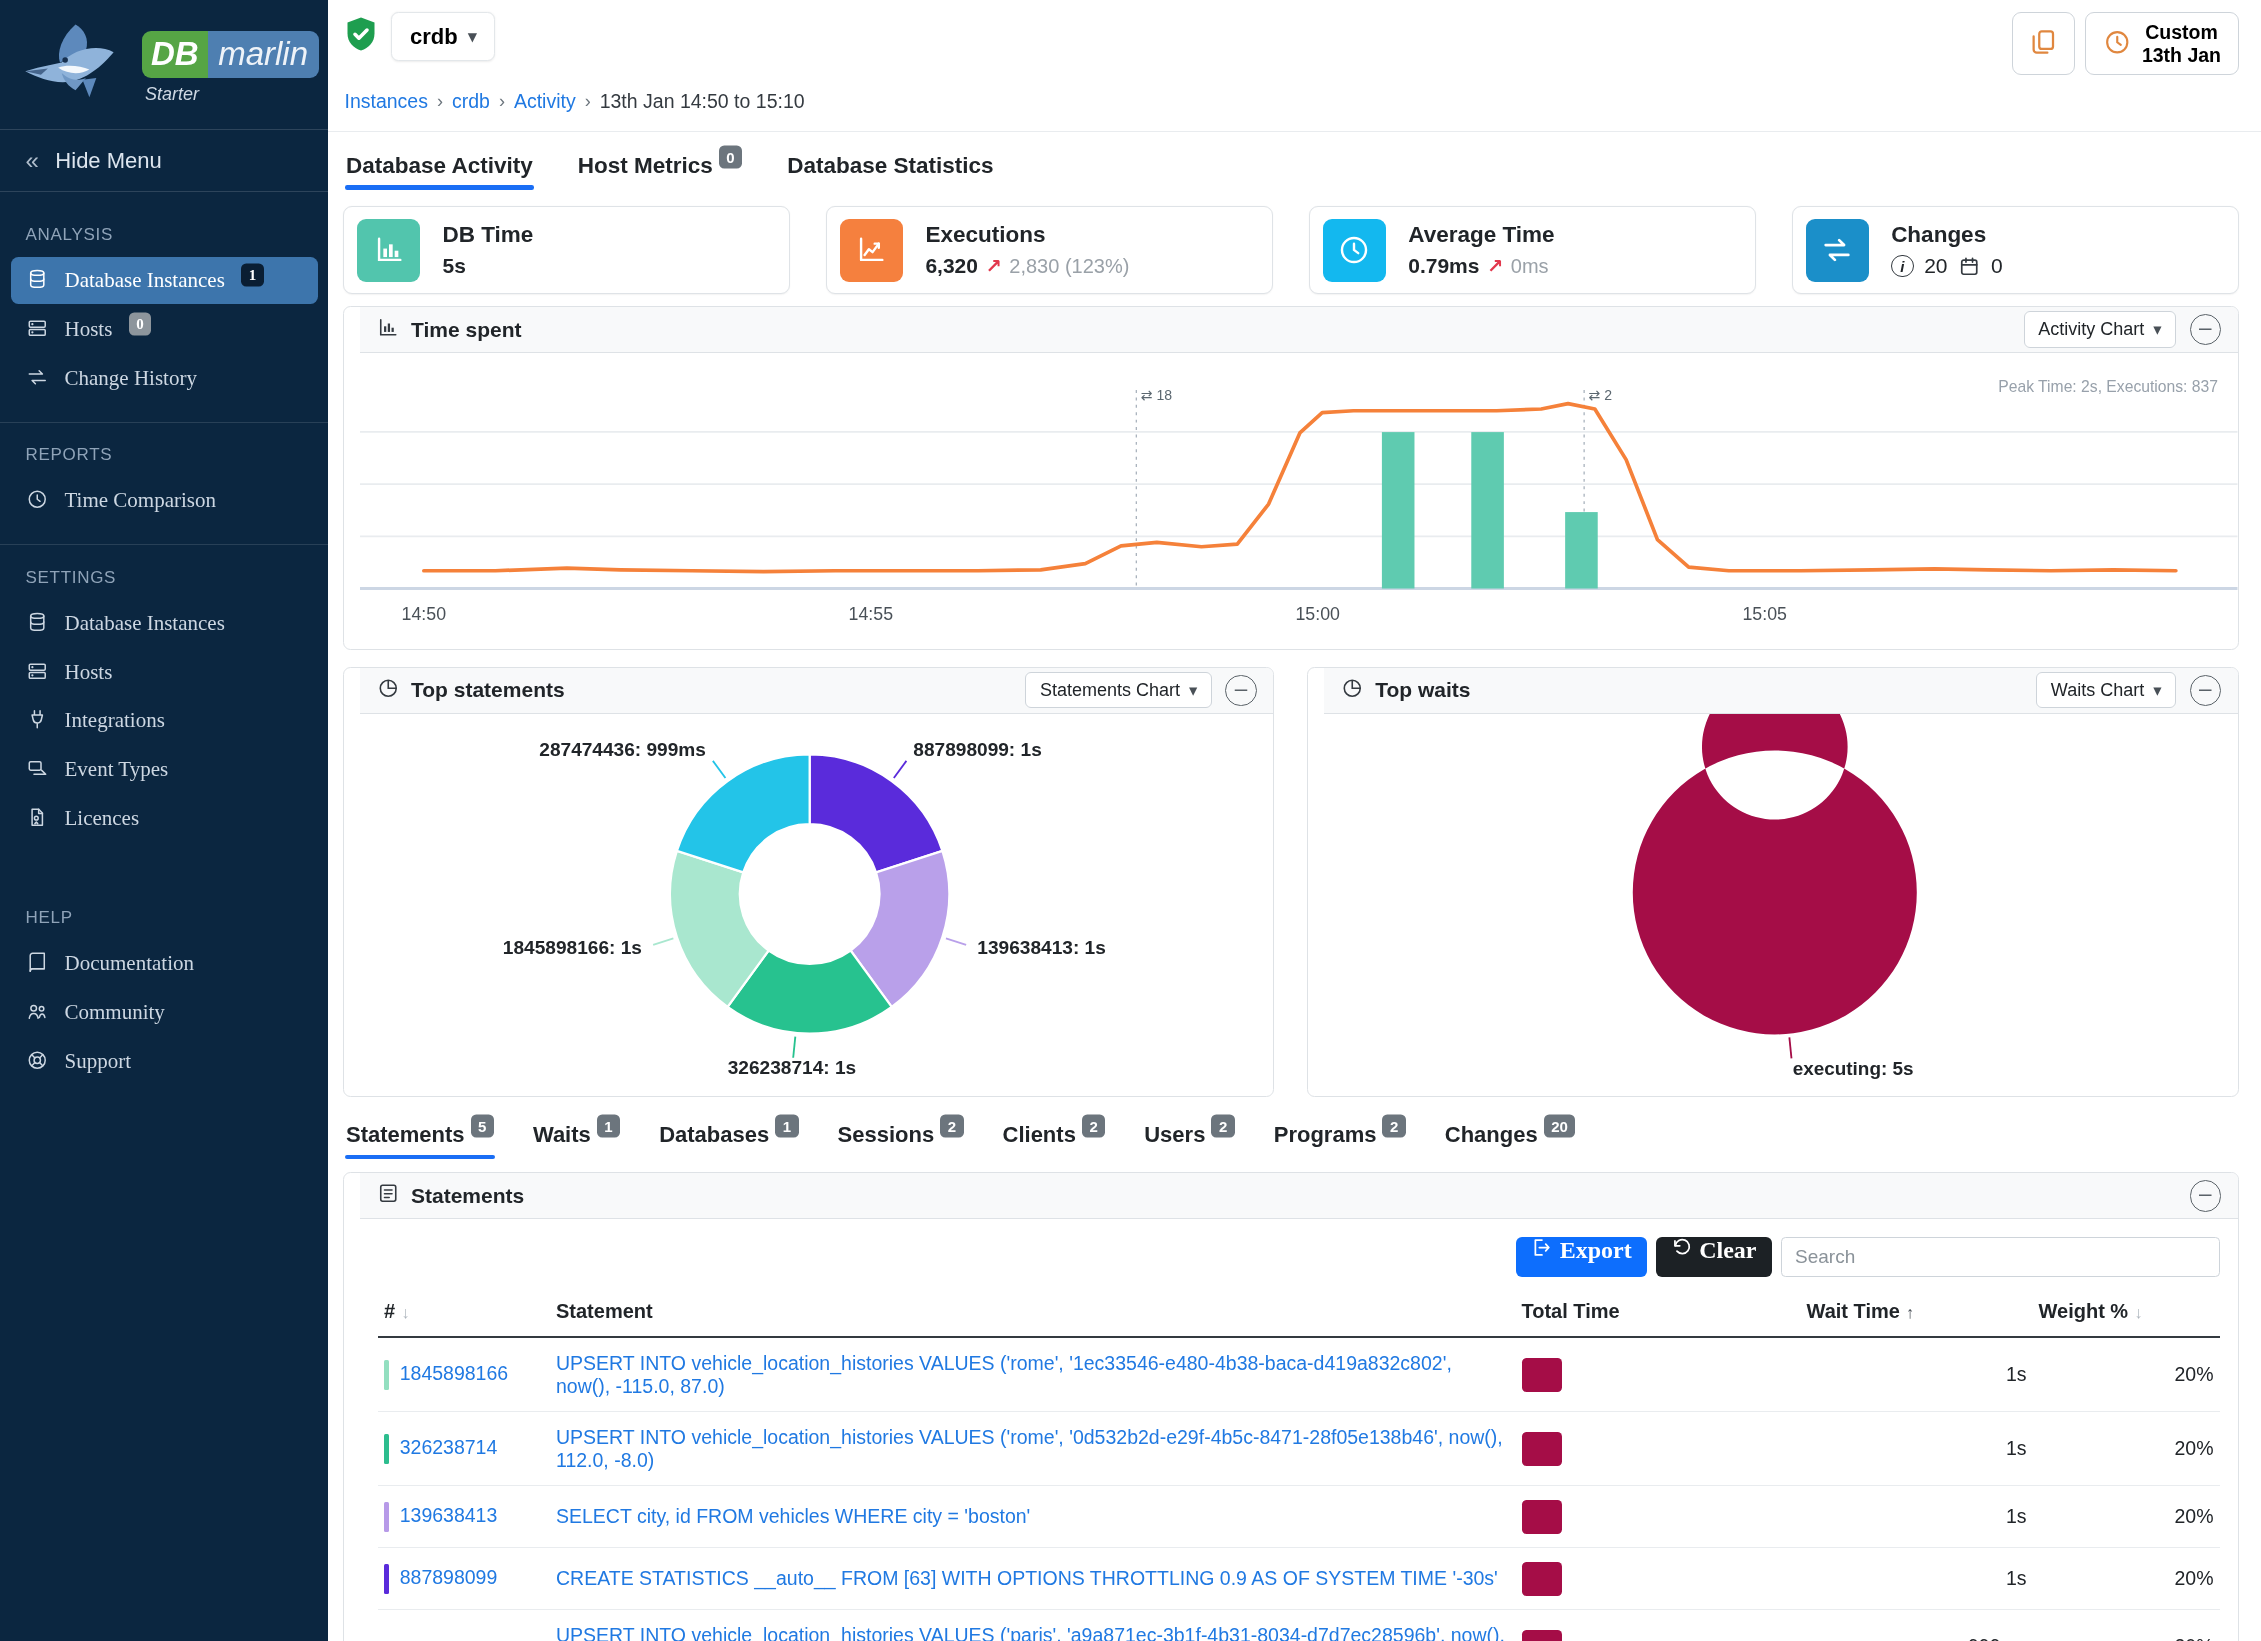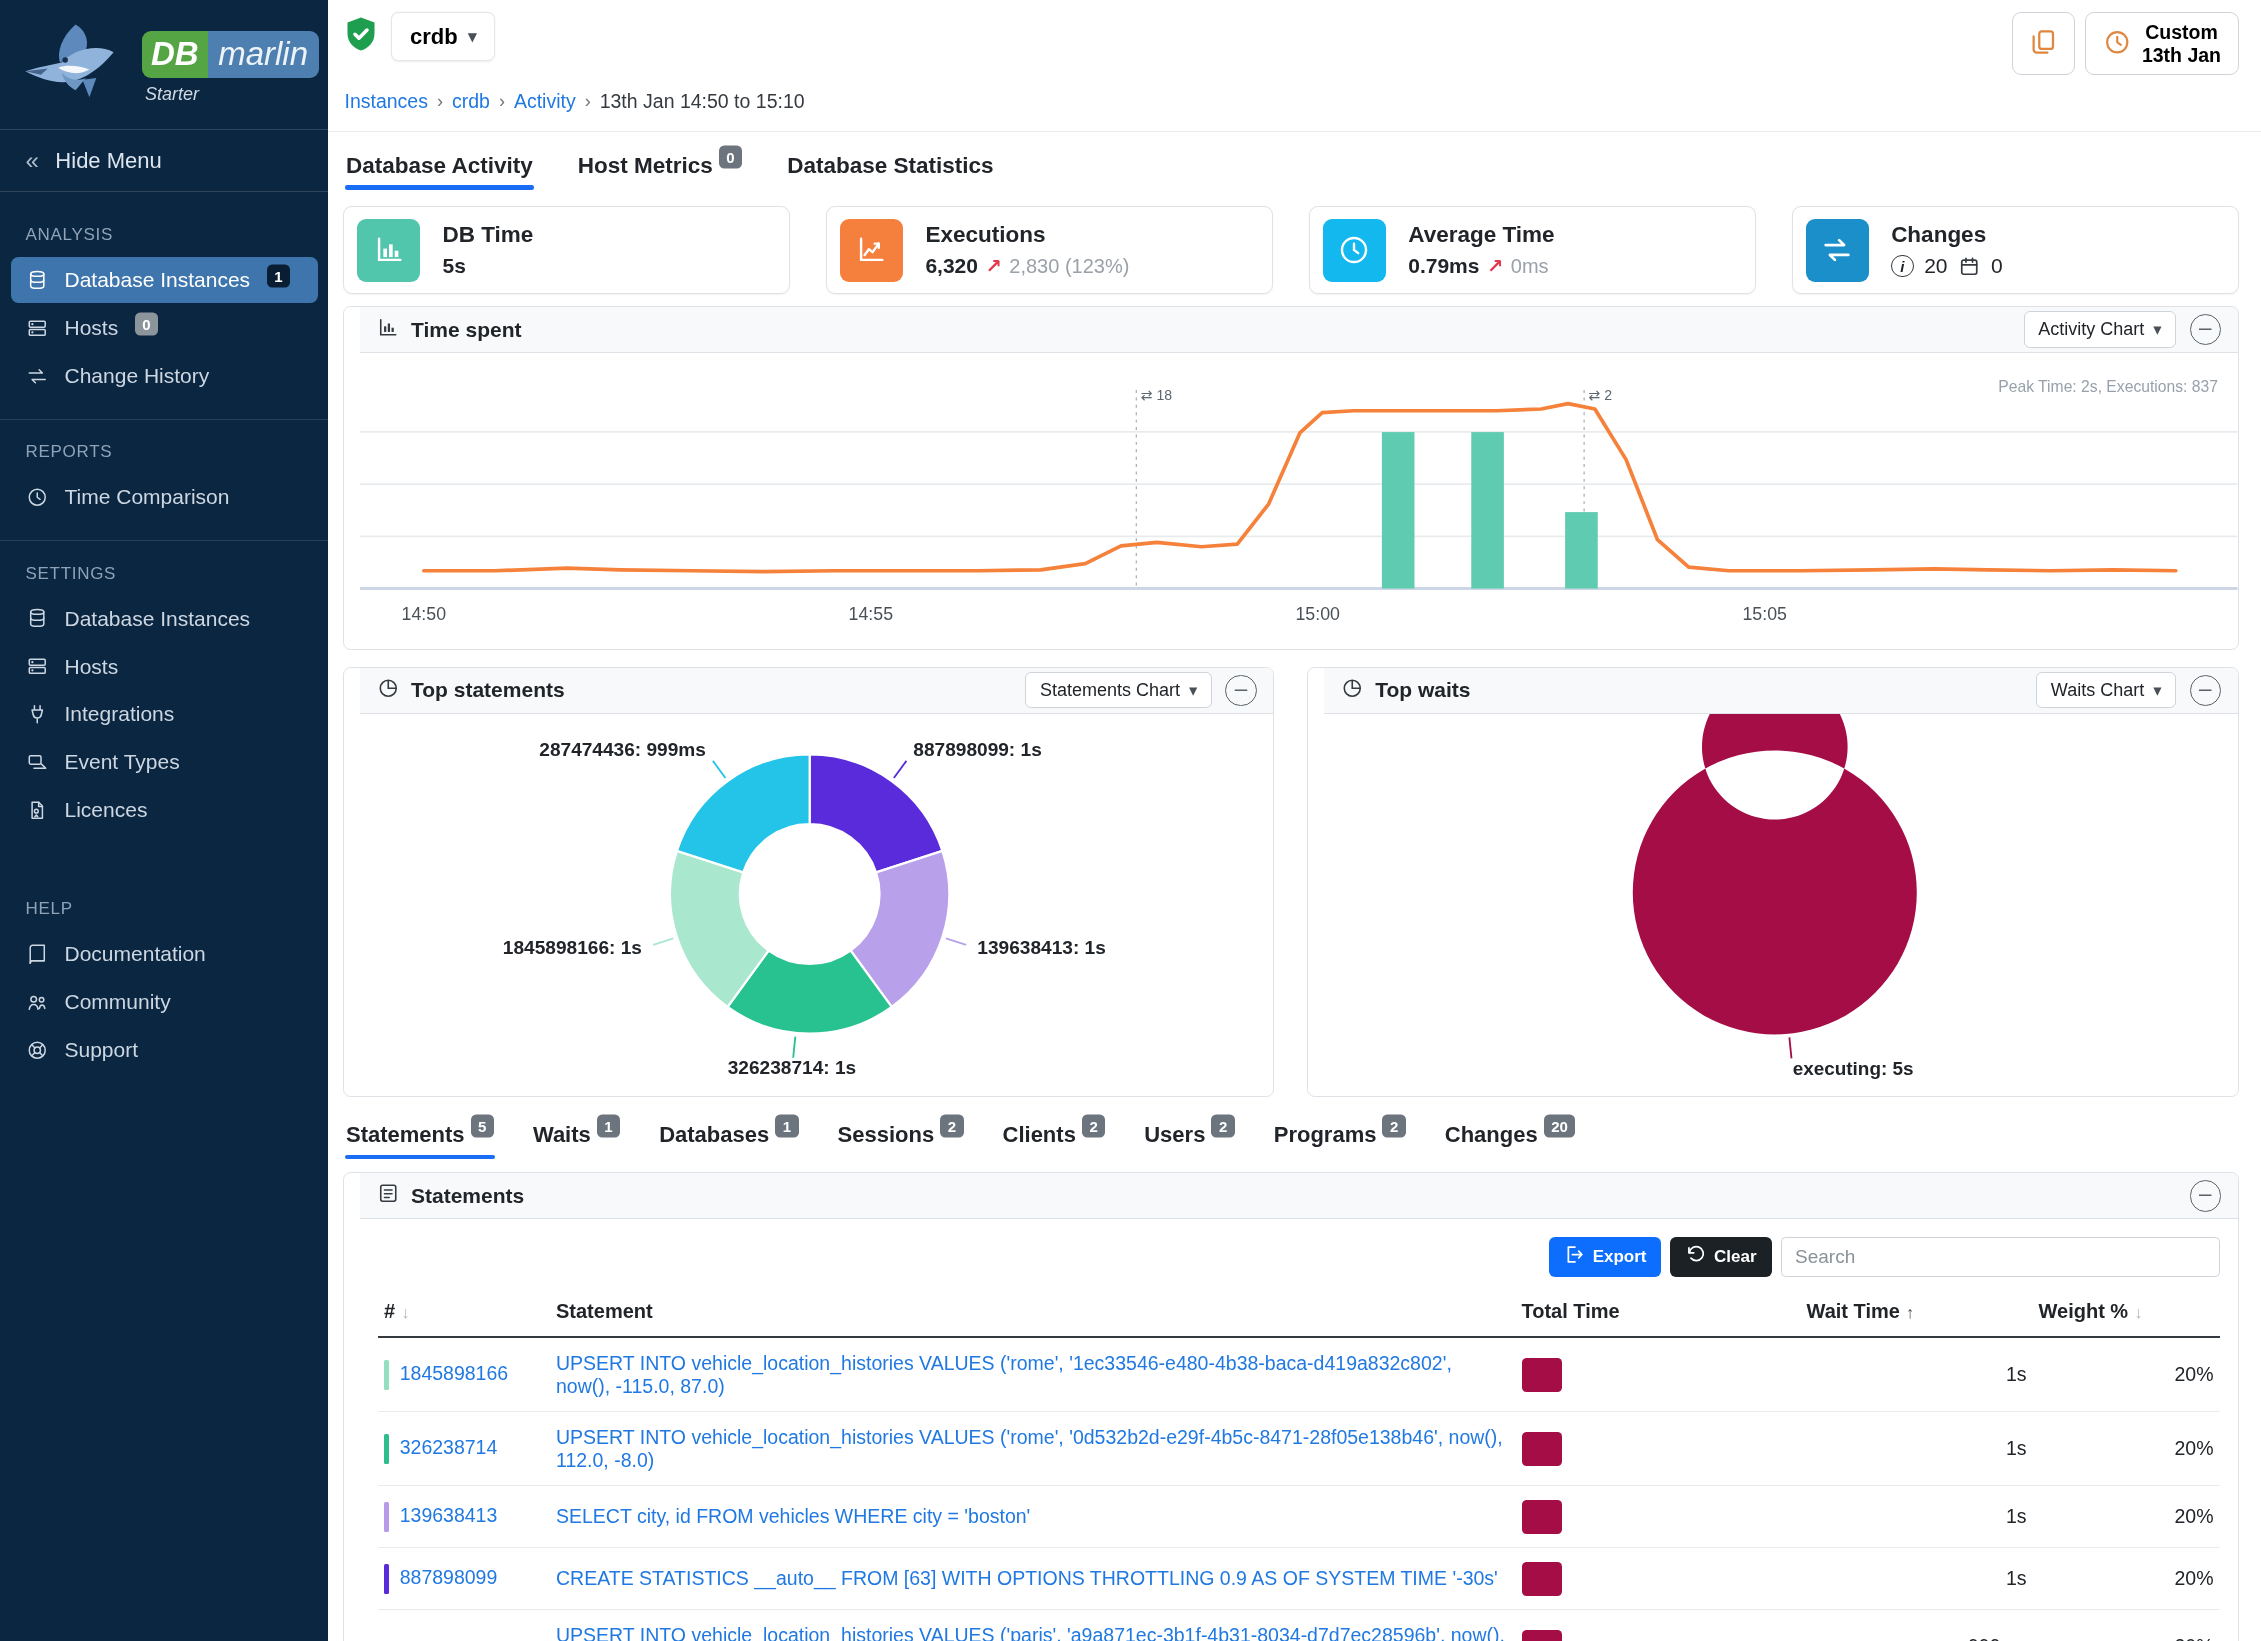--- a/index.html
+++ b/index.html
@@ -16,22 +16,22 @@
   .brand-badge .bmarlin { background:#4e7fb1; color:#eef3f8; padding:4.5px 10.5px; font-weight:normal; }
   .edition { font-size:18px; color:#cfd9e4; margin-top:6px; margin-left:3px; }
   .hide-menu { display:flex; align-items:center; gap:16.5px; font-size:22px; padding:16.5px 25.5px;
     border-top:0.7px solid rgba(255,255,255,.14); border-bottom:0.7px solid rgba(255,255,255,.14); cursor:pointer; color:#dde5ee;}
   .hide-menu .chev { font-size:24px; color:#aebccb; }
   #sidebar-nav { padding:10.5px 0 0 0; }
   .nav-section { padding:12px 0 7.5px 0; }
   .nav-section.ruled { border-top:0.7px solid rgba(255,255,255,.12); margin-top:10.5px; }
   .nav-section.spaced { margin-top:34px; }
   .nav-label { font-size:17px; letter-spacing:0.7px; color:#8fa3b8; padding:10.5px 25.5px; }
-  .nav-item { display:flex; align-items:center; gap:15px; font-size:21px; padding:11.2px 15px; margin:1.5px 10.5px;
-    border-radius:7.5px; cursor:pointer; color:#cdd7e2; }
+  .nav-item { display:flex; align-items:flex-start; gap:15px; font-size:21px; padding:11.2px 15px; margin:1.5px 10.5px;
+    border-radius:7.5px; cursor:pointer; color:#cdd7e2;font-family:Liberation Serif, serif; }
   .nav-item.active { background:#3d75ac; color:#fff; }
   .nav-ic { display:inline-flex; width:24px; }
   .nav-ic svg { width:22.5px; height:22.5px; }
   .nav-badge { background:#8d959c; color:#fff; font-size:15px; font-weight:bold; border-radius:5.2px;
     padding:3px 7.5px; margin-left:1.5px; transform:translateY(-4.5px); }
   .nav-badge.dark { background:#0a1e33; }
 
   
   .main { flex:1; display:flex; flex-direction:column; min-width:0; }
   .topbar { padding:12px 22.5px 0 15px; border-bottom:0.7px solid #e9ecef; }
@@ -89,22 +89,22 @@
   .chart-body { position:relative; }
   .peak-note { position:absolute; top:25px; right:19.5px; font-size:15.7px; color:#98a1ab; }
   #time-chart { display:block; width:100%; }
 
   .two-col { display:flex; gap:33px; }
   .two-col .panel { flex:1; margin-top:16.5px; }
   .donut-svg { display:block; width:100%; }
 
   
   .stmt-toolbar { display:flex; justify-content:flex-end; gap:9px; padding:18px 18px 0; }
-  .btn { display:flex; align-items:center; gap:7.5px; border:none; border-radius:6px; font-size:17px; font-weight:bold;
-    padding:0 15px; height:40px; cursor:pointer; }
+  .btn { display:flex; align-items:flex-start; gap:7.5px; border:none; border-radius:6px; font-size:24px; font-weight:bold;
+    padding:0 15px; height:40px; cursor:pointer;font-family:Liberation Serif, serif; }
   .btn.export { background:#0d6efd; color:#fff; }
   .btn.clear { background:#1c2125; color:#fff; }
   .search-input { width:439px; height:40px; border:0.7px solid #ced4da; border-radius:4.5px; font-size:19px; padding:0 13.5px;
     color:#212529; font-family:inherit; }
   .search-input::placeholder { color:#8a9299; }
   table.stmt { width:calc(100% - 36px); margin:15px 18px 18px; border-collapse:collapse; table-layout:fixed; }
   table.stmt th { text-align:left; font-size:20px; font-weight:bold; padding:7.5px 6px 13.5px; border-bottom:2.2px solid #343a40; }
   table.stmt th .sort { color:#adb5bd; font-size:16.5px; margin-left:6px; }
   table.stmt th .sort.on { color:#495057; }
   table.stmt td { font-size:19.5px; padding:13.5px 6px; border-bottom:0.7px solid #e9ecef; vertical-align:middle; }

